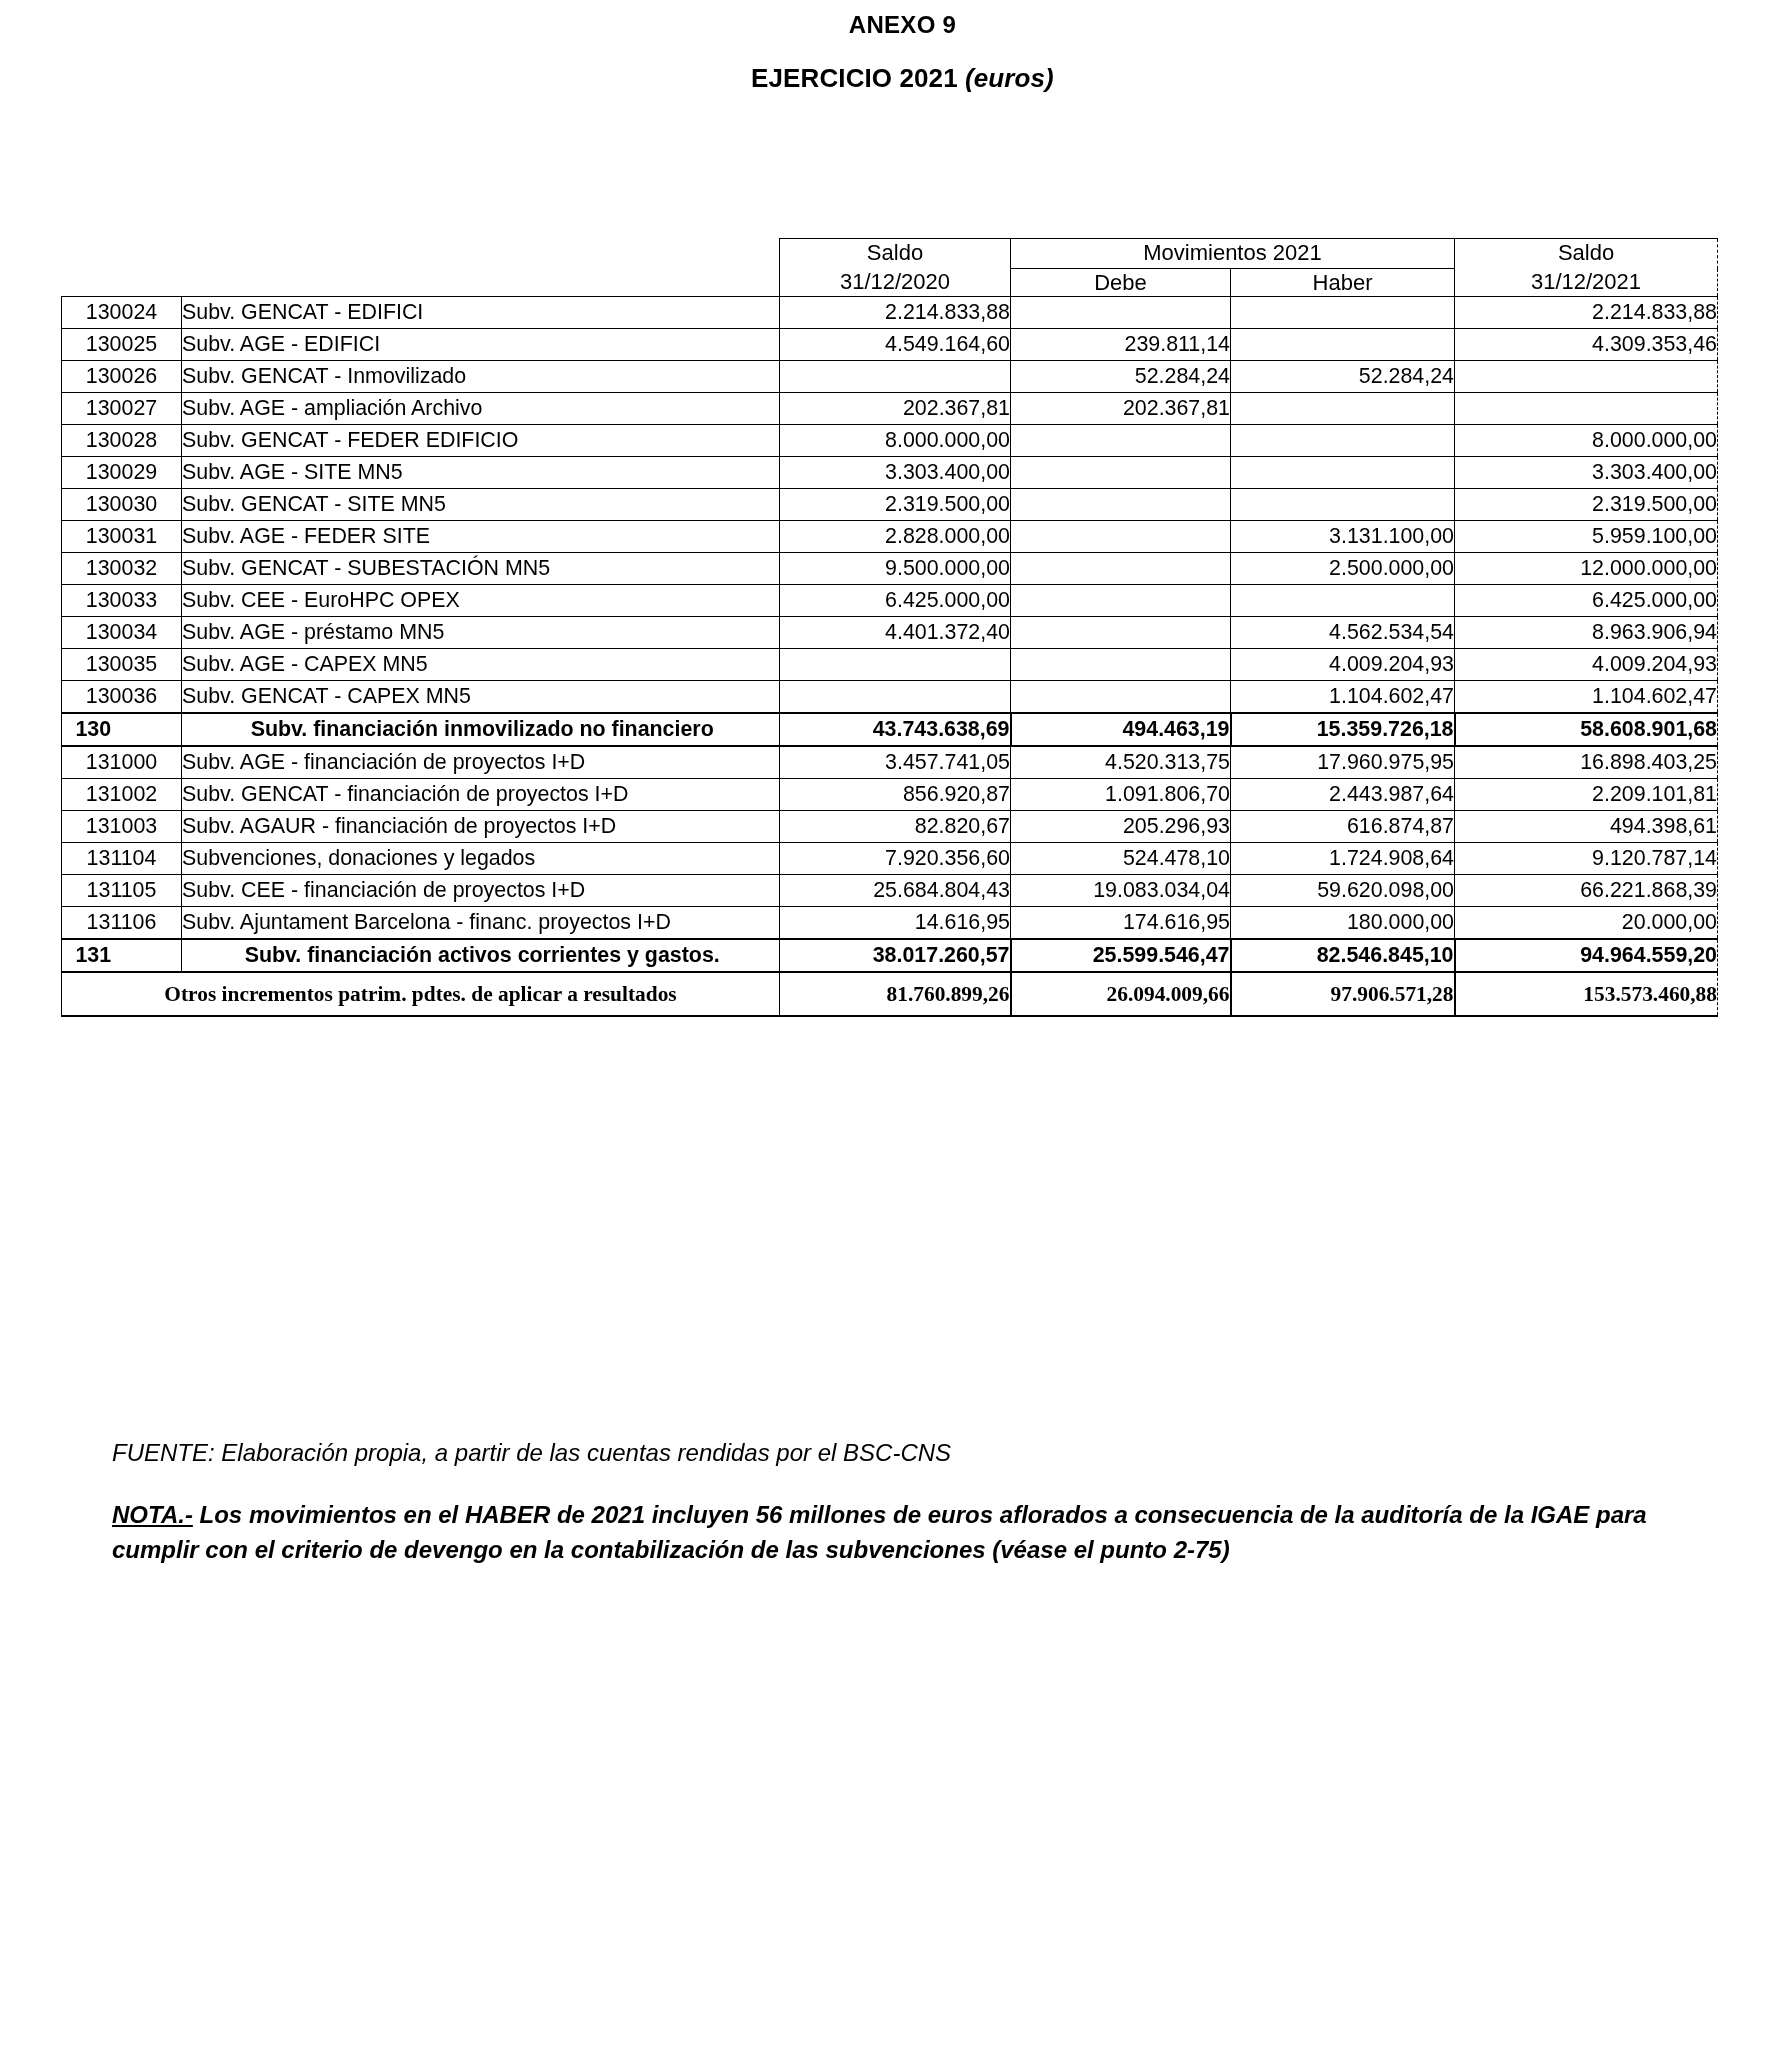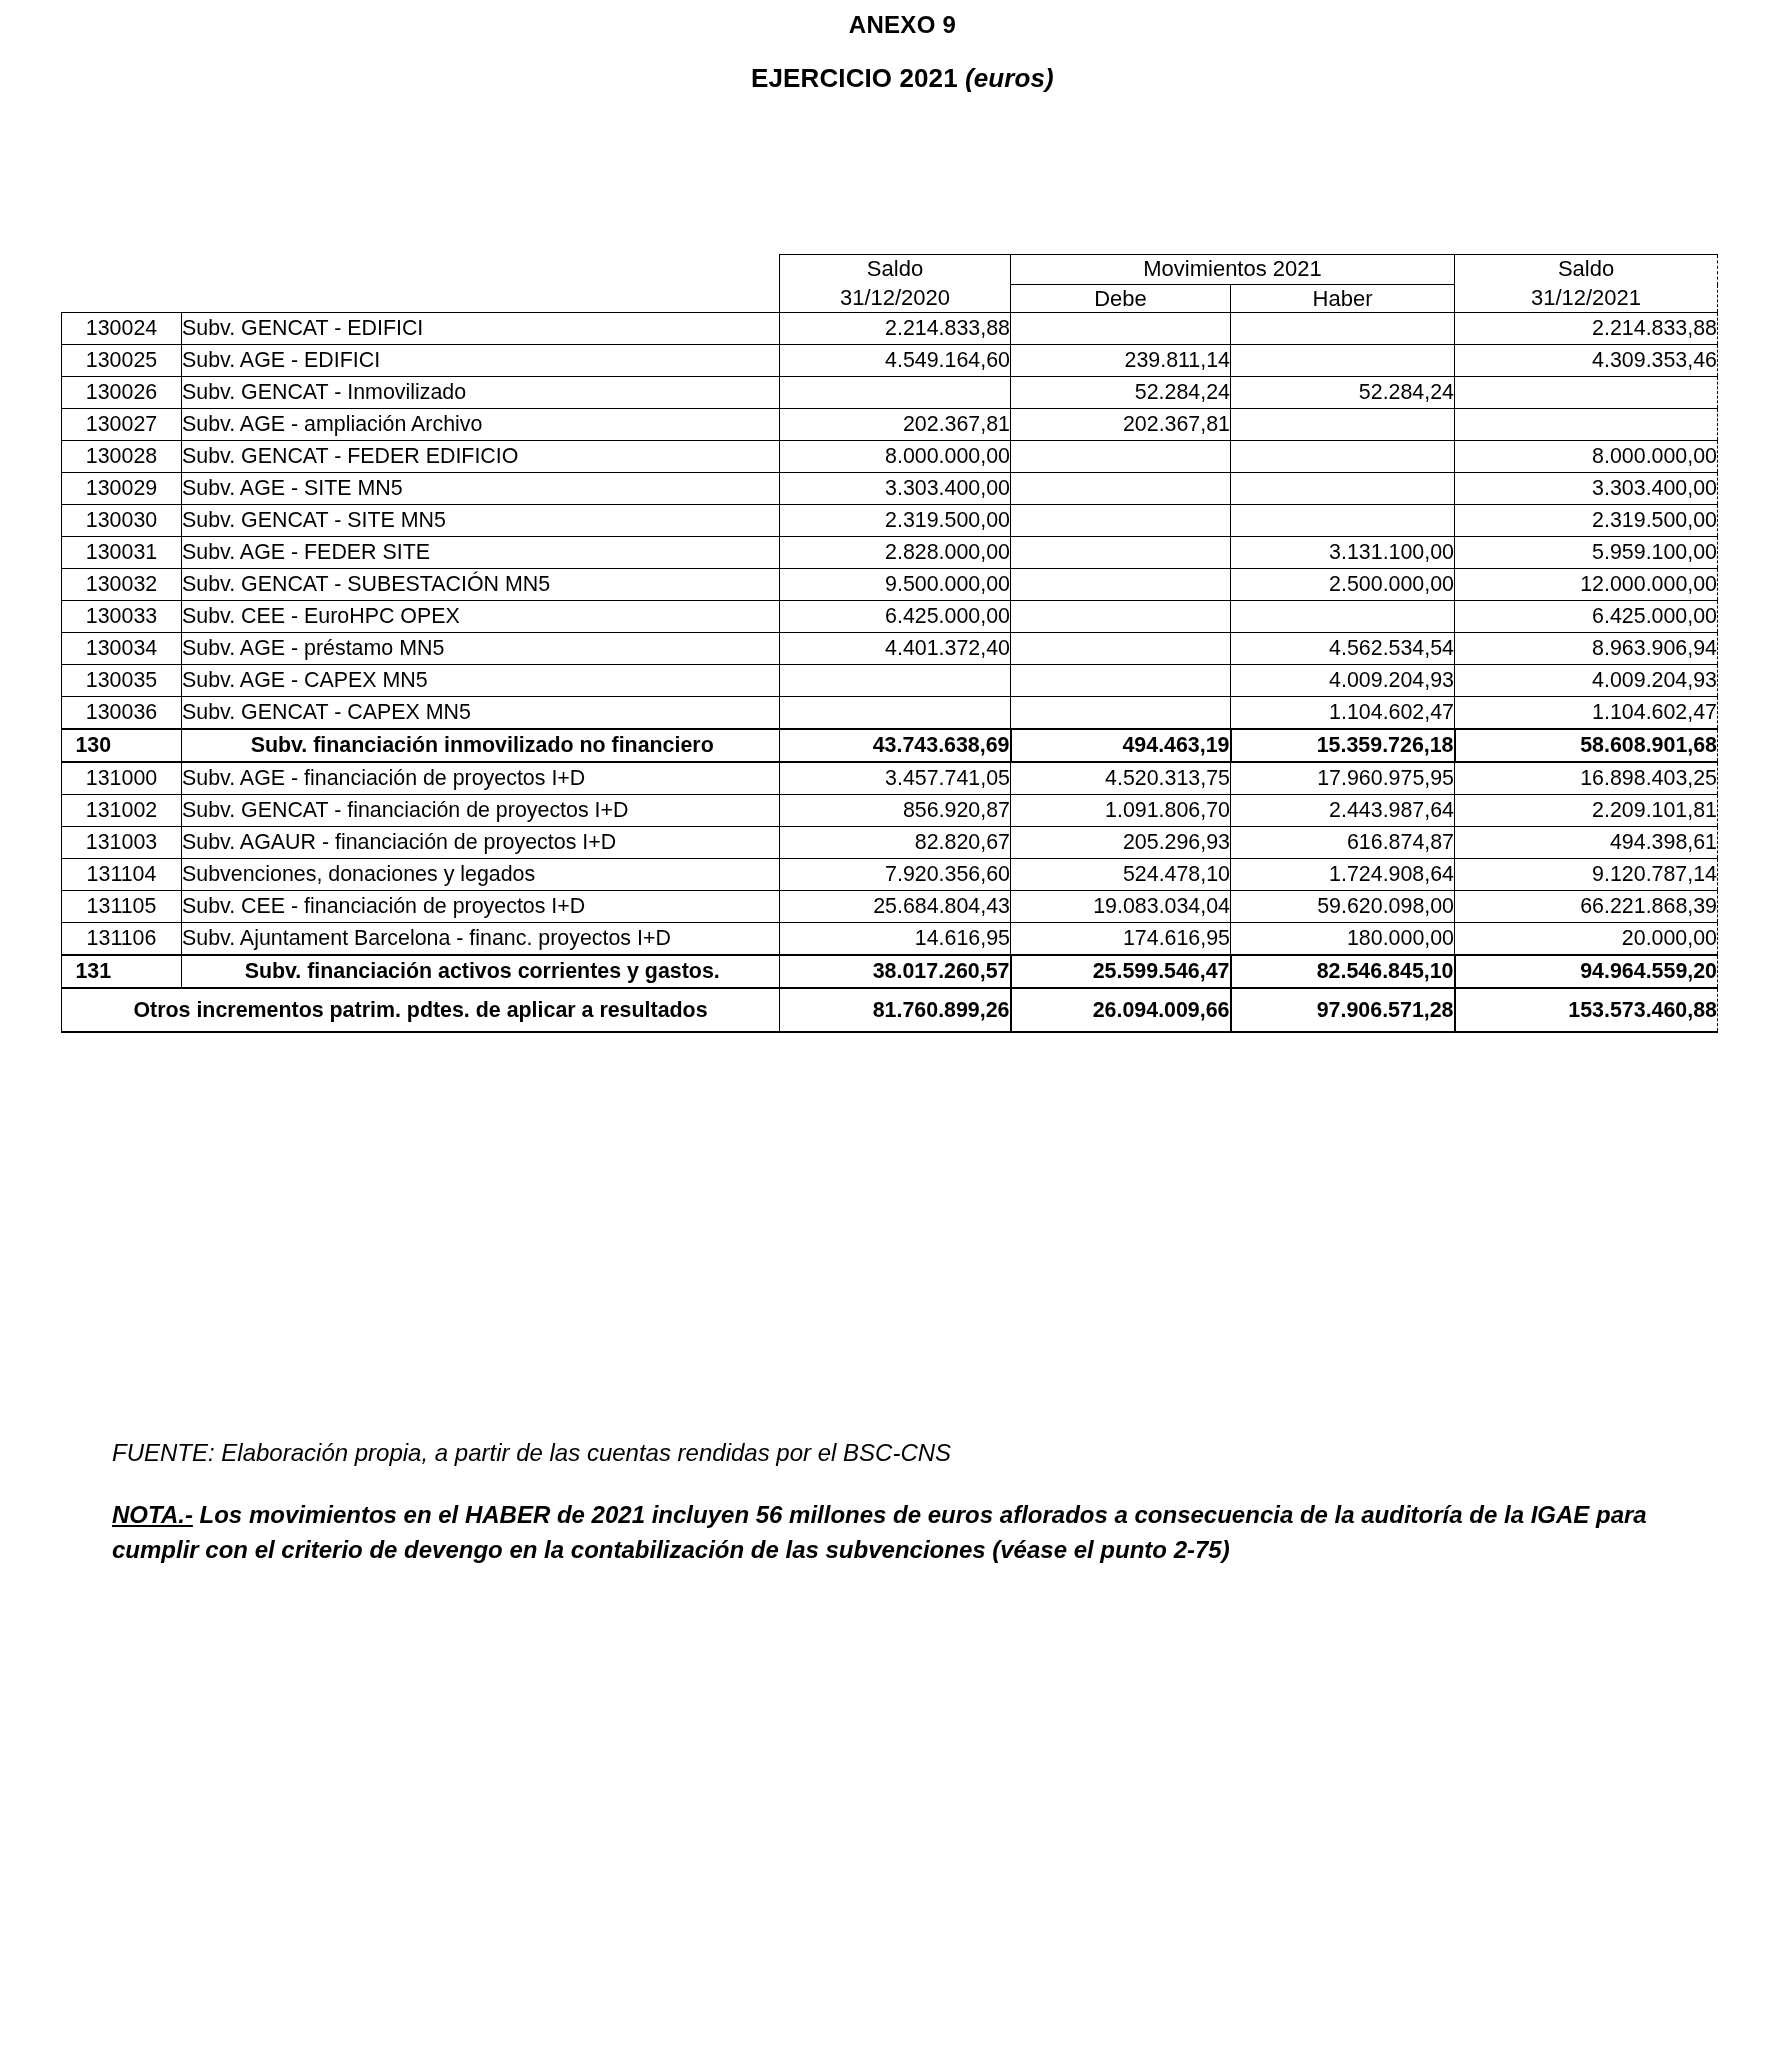--- a/index.html
+++ b/index.html
@@ -44,21 +44,21 @@
   }
   .exercise-title .euros {
     font-weight: bold;
     font-style: italic;
   }
 
   
   .table-wrap {
     position: absolute;
     left: 61px;
-    top: 254px;
+    top: 238px;
     width: 1656px;
   }
   table.anexo {
     border-collapse: collapse;
     table-layout: fixed;
     width: 1656px;
     font-size: 21.4px;
   }
   table.anexo td, table.anexo th {
     border: 1.3px solid #000;
@@ -116,21 +116,21 @@
   
   tr.subtotal td { font-weight: bold; }
   tr.subtotal .cell-code { text-align: left; padding-left: 13.4px; }
   tr.subtotal .cell-desc { text-align: center; padding-left: 3.4px; }
 
   tr.grand td { font-weight: bold; }
   tr.grand .cell-desc-wide { text-align: center; padding: 8.4px 3.4px; }
 
   
   tr.subtotal td { border-top-width: 2.2px; border-bottom-width: 2.2px; }
-  tr.grand td { border-top-width: 2.2px; border-bottom-width: 2.2px; }
+  tr.grand td { border-top-width: 2.2px; border-bottom-width: 2.2px; font-family: Liberation Serif, serif; }
 
   
   td.edge-right, th.edge-right {
     border-right: 1.5px dashed #000 !important;
   }
 
   
   tr.subtotal td.sep-left  { border-left-width: 2.2px; }
   tr.grand td.sep-left  { border-left-width: 2.2px; border-radius: 16px; }
 

